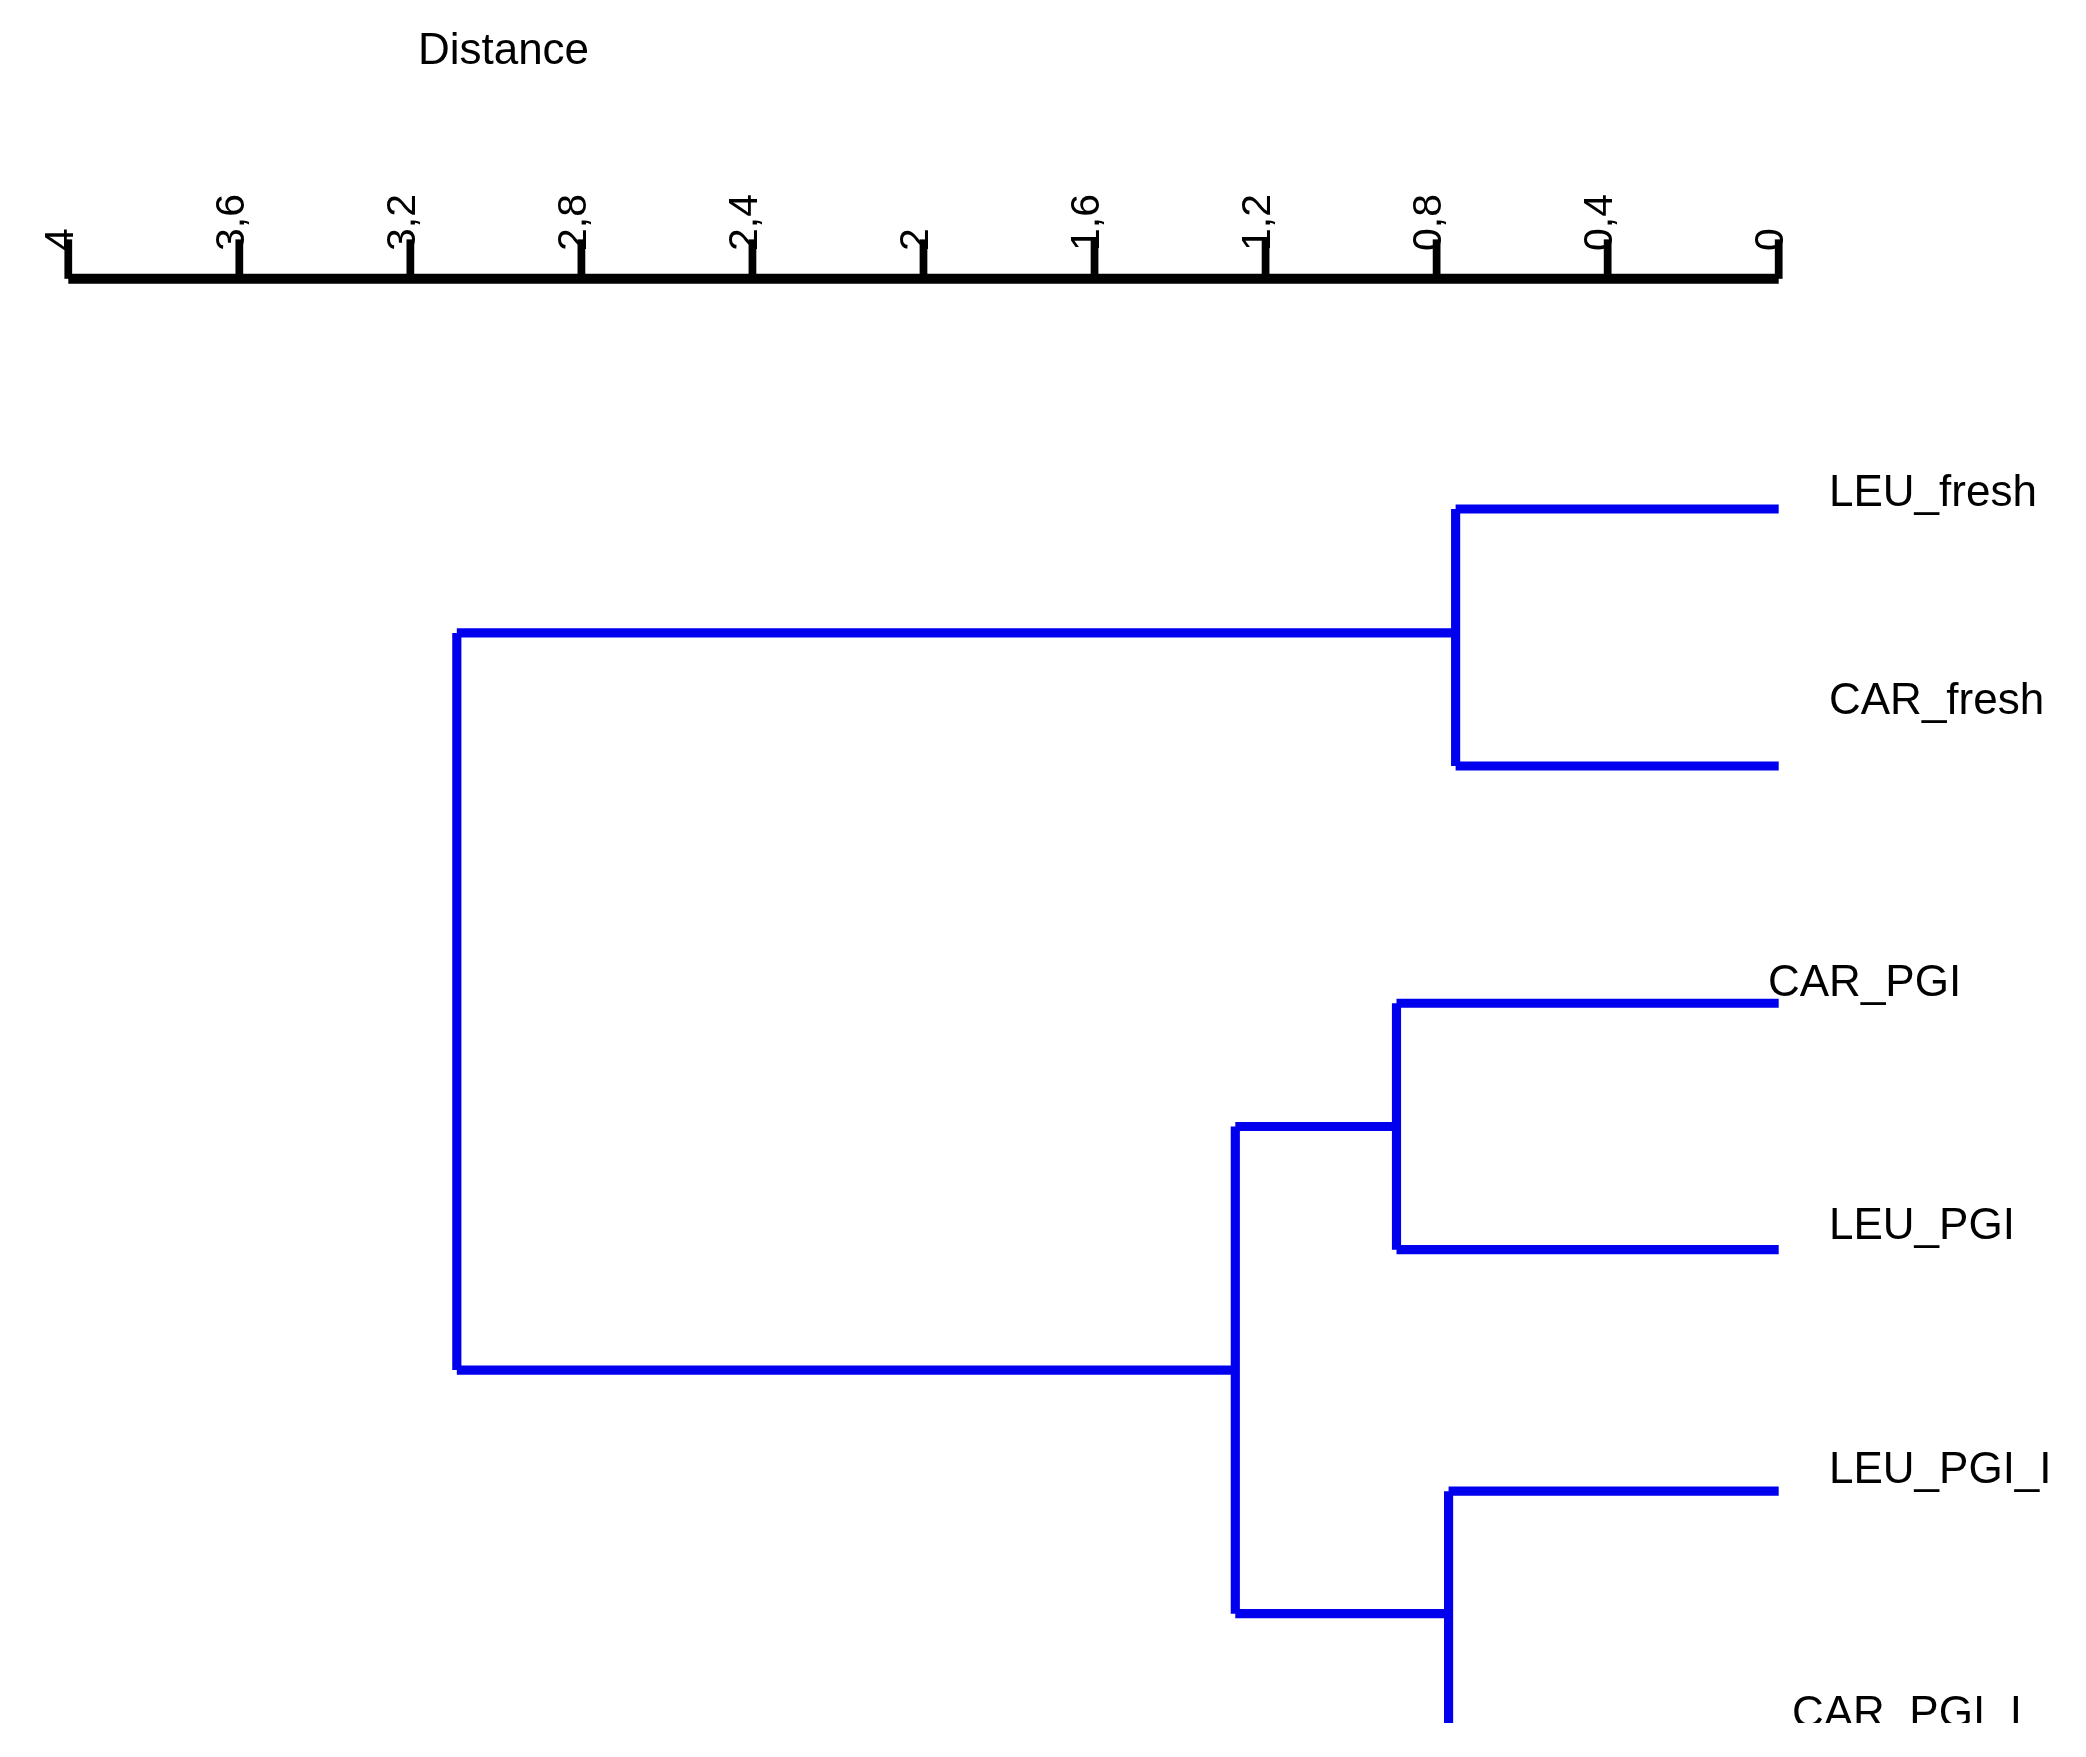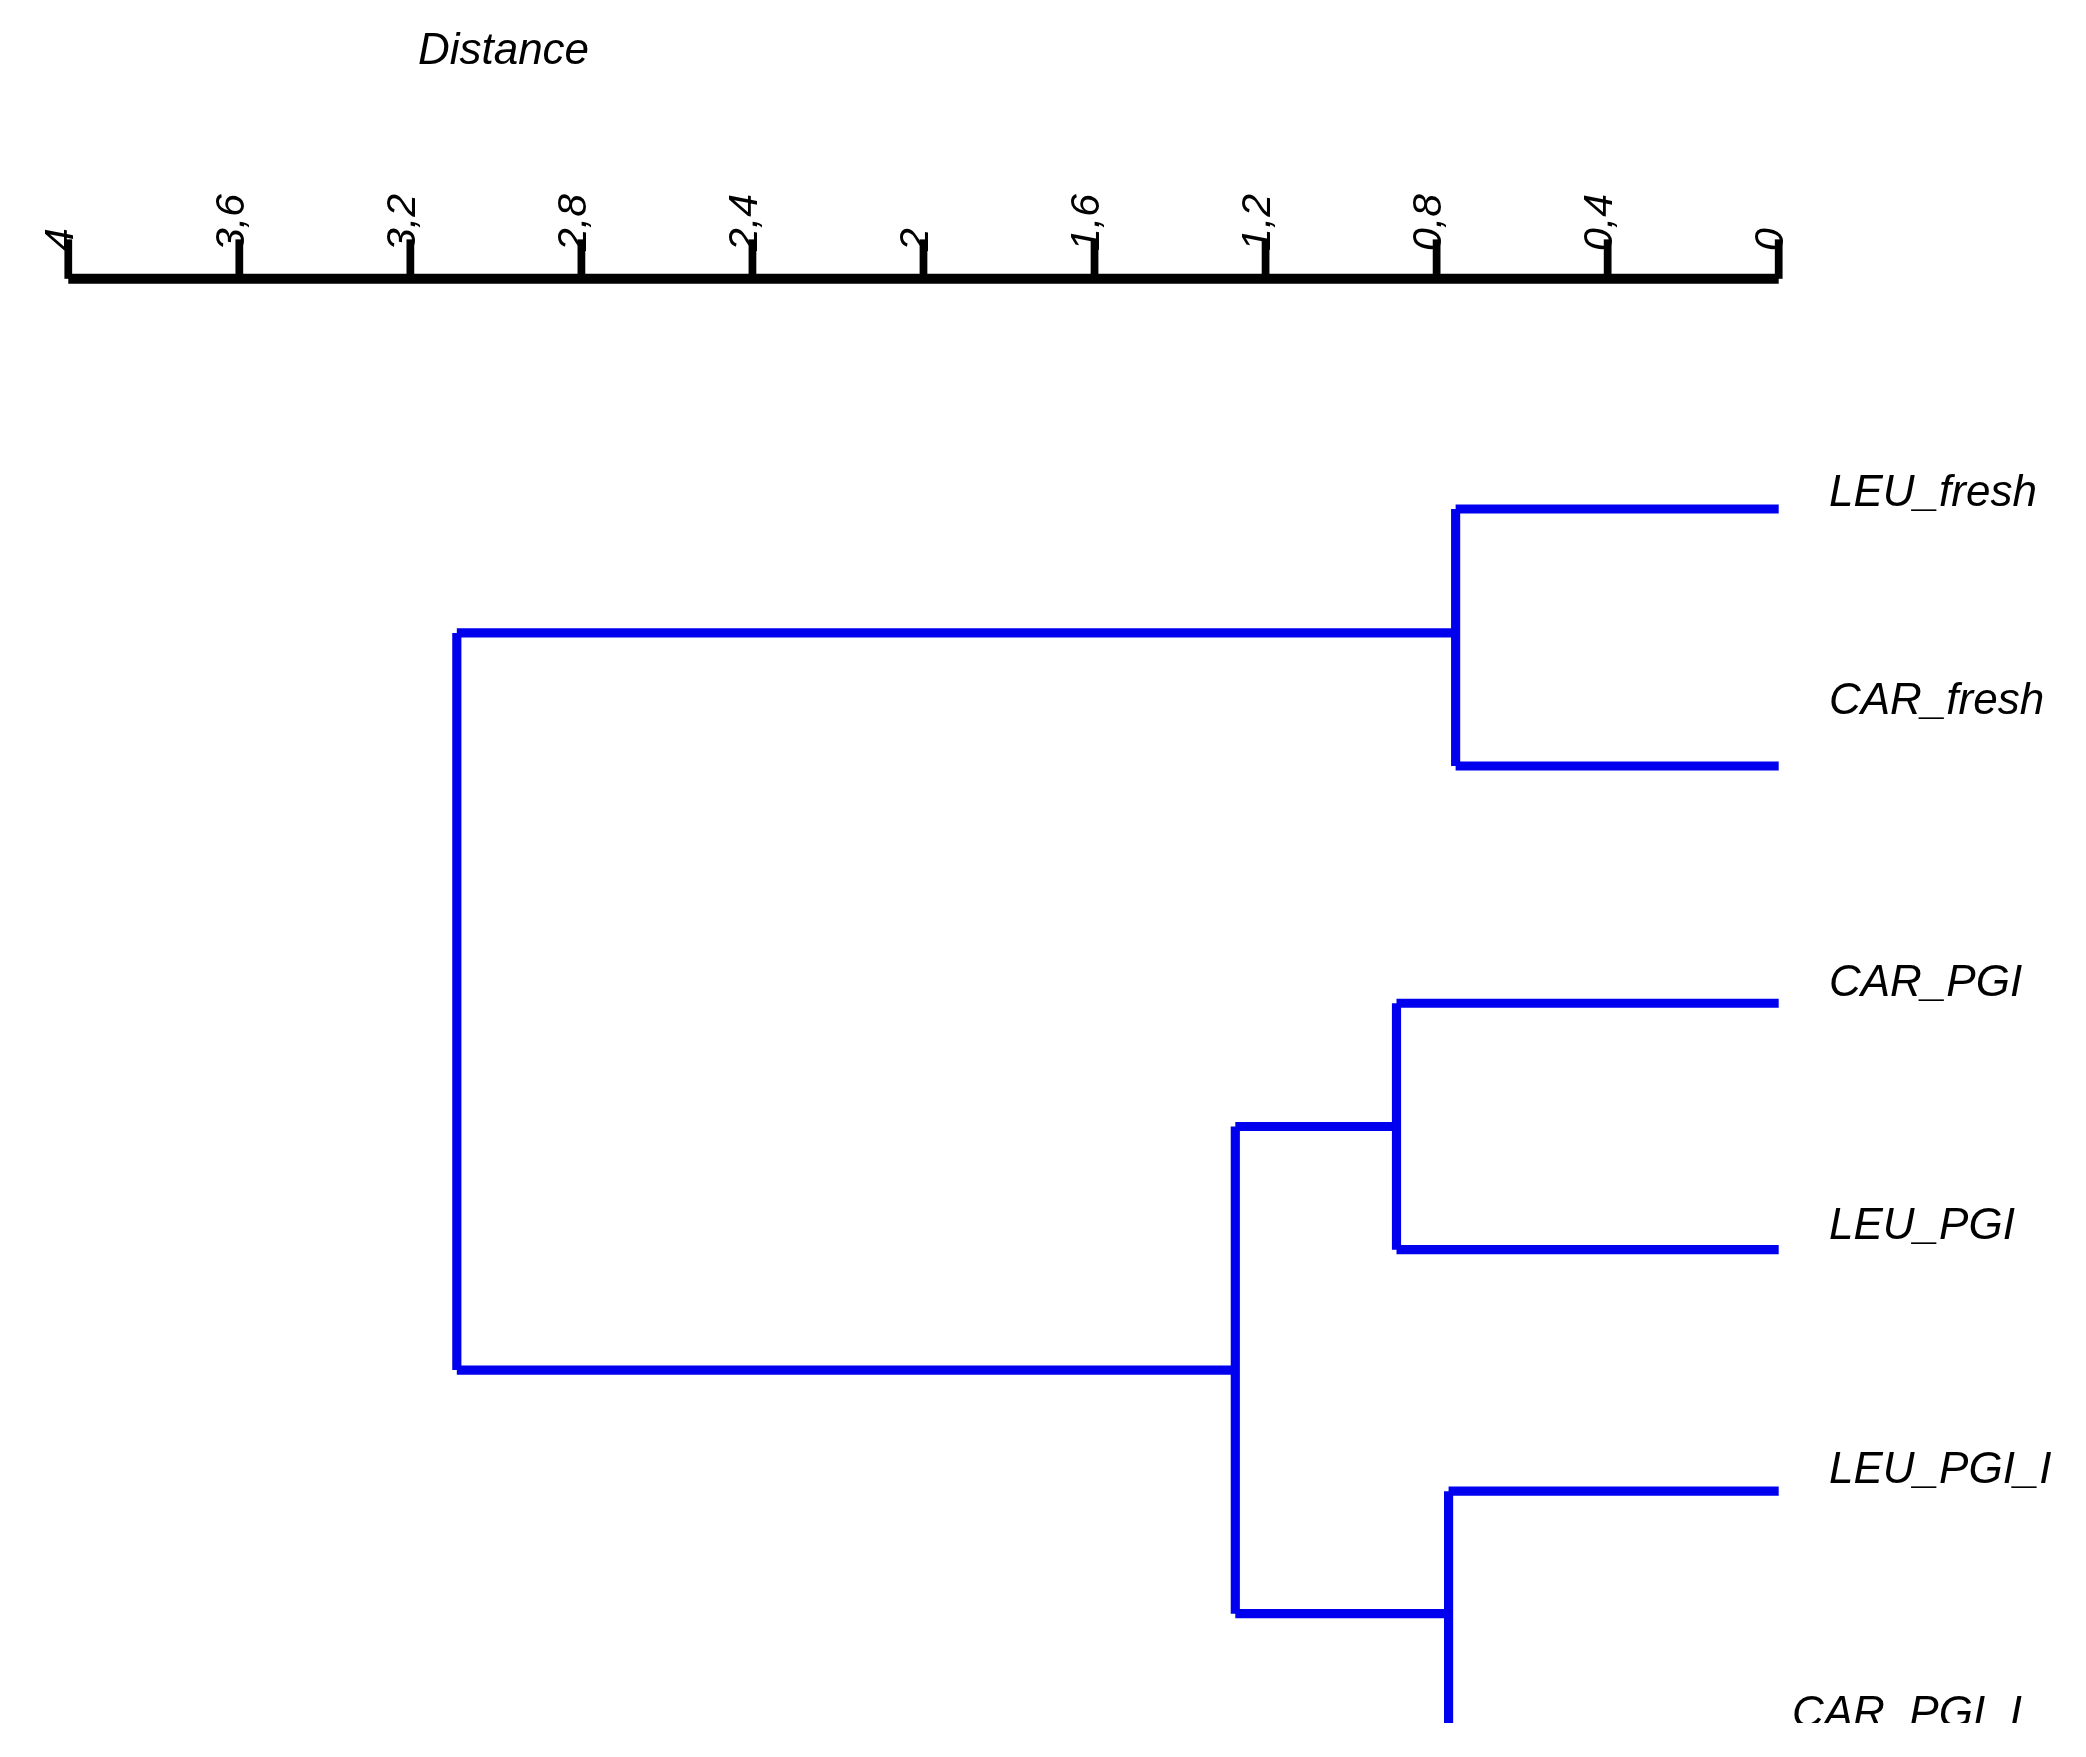--- a/index.html
+++ b/index.html
@@ -11,21 +11,20 @@
   body {
     font-family: "Liberation Sans", sans-serif;
     color: #000000;
   }
   #page {
     position: relative;
     width: 2087px;
     height: 1723px;
     background: #ffffff;
     overflow: hidden;
-    font-style: italic;
   }
   #axis-title {
     position: absolute;
     left: 0;
     top: 27px;
     width: 1007px;
     text-align: center;
     font-size: 44px;
     line-height: 1.0;
     color: #000000;
@@ -68,21 +67,21 @@
   <div class="tick-label" style="left:767px; top:204px;">2,4</div>
   <div class="tick-label" style="left:938px; top:204px;">2</div>
   <div class="tick-label" style="left:1109px; top:204px;">1,6</div>
   <div class="tick-label" style="left:1280px; top:204px;">1,2</div>
   <div class="tick-label" style="left:1451px; top:204px;">0,8</div>
   <div class="tick-label" style="left:1622px; top:204px;">0,4</div>
   <div class="tick-label" style="left:1793px; top:204px;">0</div>
 
   <div class="leaf-label" style="left:1829px; top:453px;">LEU_fresh</div>
   <div class="leaf-label" style="left:1829px; top:661px;">CAR_fresh</div>
-  <div class="leaf-label" style="left:1829px; top:943px;text-align:center;">CAR_PGI</div>
+  <div class="leaf-label" style="left:1768px; top:943px;text-align:center;">CAR_PGI</div>
   <div class="leaf-label" style="left:1829px; top:1186px;">LEU_PGI</div>
   <div class="leaf-label" style="left:1829px; top:1430px;text-align:center;">LEU_PGI_I</div>
   <div class="leaf-label" style="left:1792px; top:1674px;">CAR_PGI_I</div>
 
   <svg id="plot-svg" viewBox="0 0 2965 2497" preserveAspectRatio="none">
 
     <g>
       <line x1="97" y1="396" x2="2527" y2="396" stroke="#000000" stroke-width="14" stroke-linecap="butt"></line>
       <line x1="97" y1="396" x2="97" y2="340" stroke="#000000" stroke-width="11"></line>
       <line x1="340" y1="396" x2="340" y2="340" stroke="#000000" stroke-width="11"></line>

